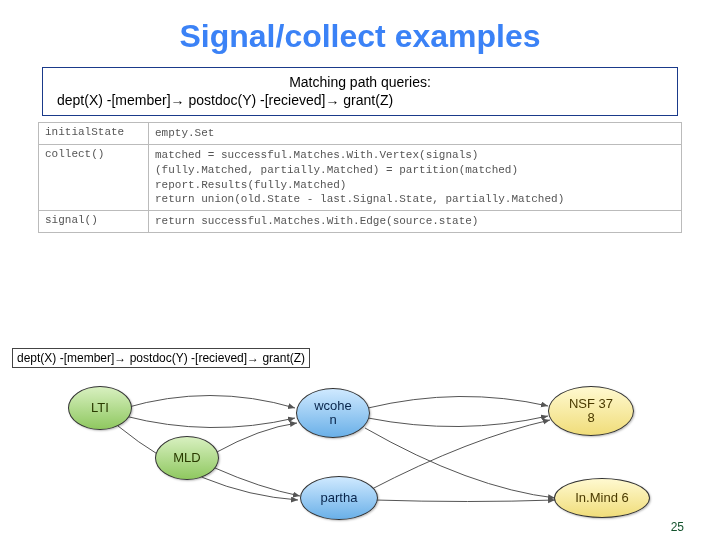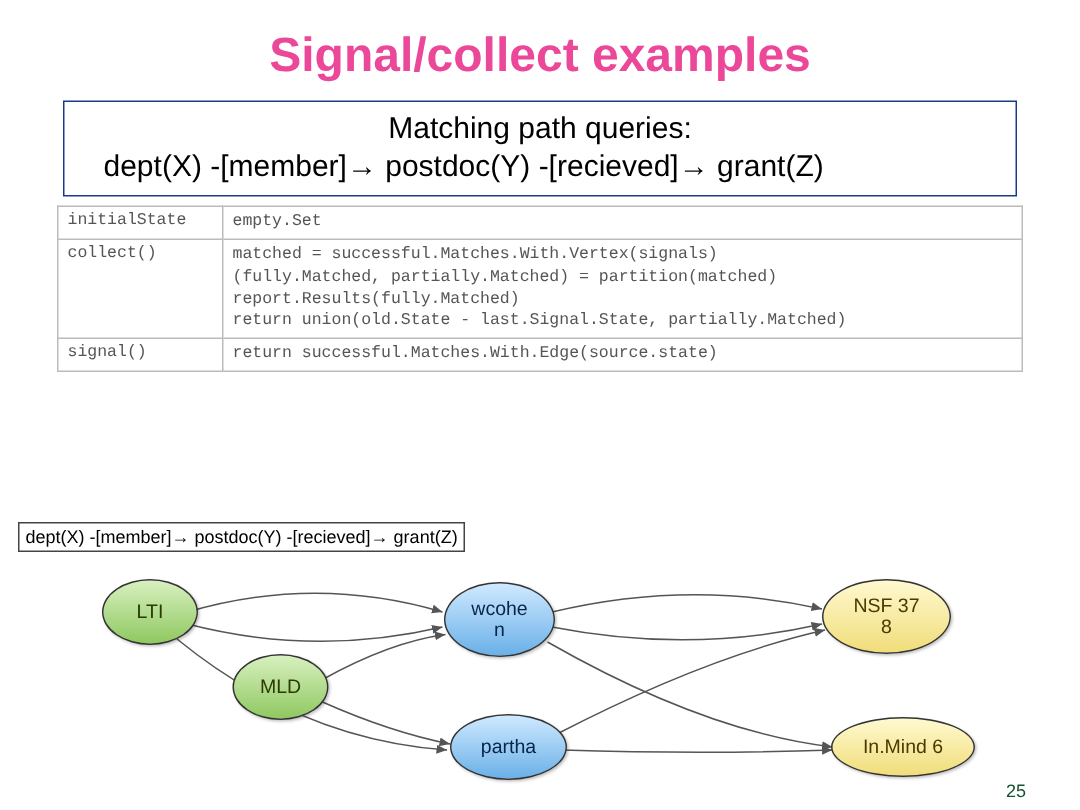--- a/index.html
+++ b/index.html
@@ -8,28 +8,28 @@
     height: 540px;
     background: #fff;
     font-family: Arial, Helvetica, sans-serif;
     position: relative;
     overflow: hidden;
   }
   .title {
     text-align: center;
     font-size: 32px;
     font-weight: bold;
-    color: #ec4899;
+    color: #3b82f6;
     padding: 18px 0 8px 0;
   }
   .query-box {
     margin: 4px 42px 6px 42px;
     border: 1.5px solid #1a3a8a;
-    padding: 6px 22px;
-    font-size: 20px;
+    padding: 6px 10px;
+    font-size: 14px;
     color: #000;
     line-height: 1.25;
   }
   .query-box .line1 { text-align: center; }
   .query-box .line2 { text-align: left; padding-left: 4px;}
   .code-table {
     margin: 4px 38px 0 38px;
     border-collapse: collapse;
     width: calc(100% - 76px);
     font-family: "Courier New", monospace;

